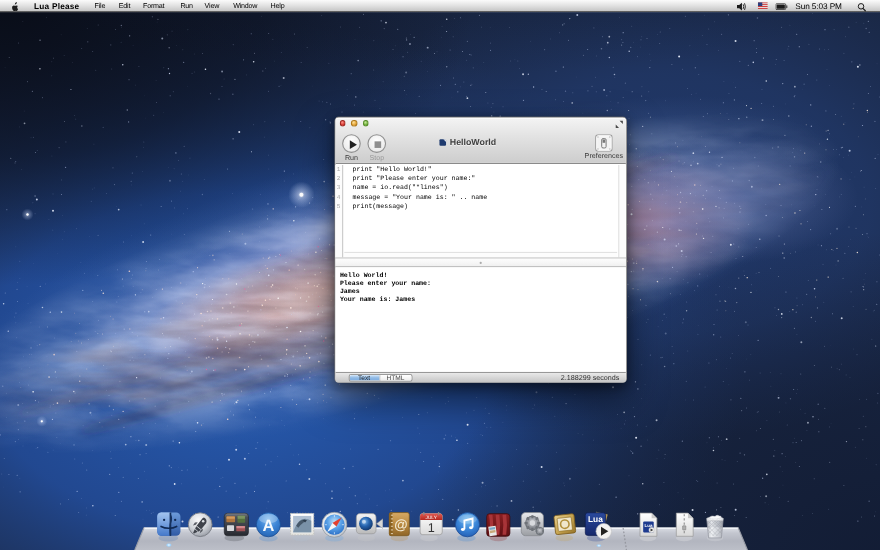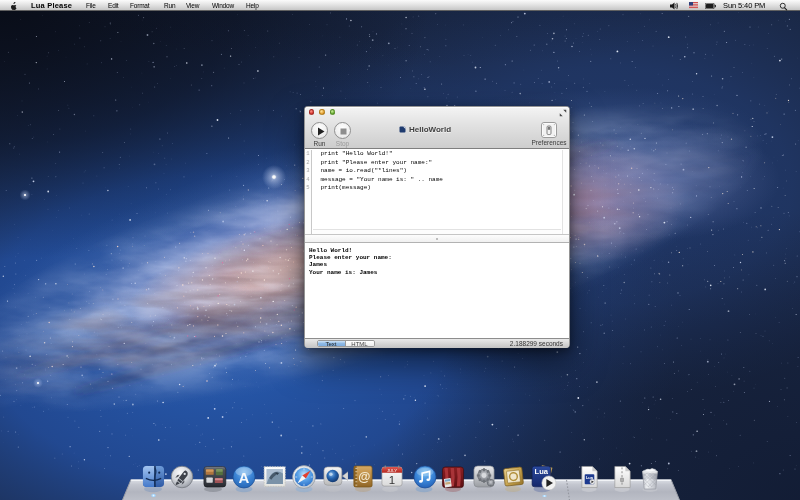--- a/index.html
+++ b/index.html
@@ -2525,21 +2525,21 @@
           <rect y="6.8" width="18" height="1.7"></rect>
           <rect y="10.2" width="18" height="1.8"></rect>
         </g>
   <rect width="8" height="6.8" fill="#2a3f7e"></rect>
  </svg>
  <svg class="abs" style="left:705px;top:2.6px" width="11" height="6" viewBox="0 0 22 12">
   <rect x="0.5" y="0.5" width="18" height="11" rx="2" fill="none" stroke="#1b1b1b" stroke-width="1.4"></rect>
   <rect x="2" y="2" width="15" height="8" rx="1" fill="#1b1b1b"></rect>
   <rect x="19.8" y="3.5" width="2" height="5" rx="1" fill="#1b1b1b"></rect>
  </svg>
- <span class="mi" style="left:723px;font-size:7.5px;letter-spacing:-0.1px;">Sun 5:40 PM</span>
+ <span class="mi" style="left:723px;font-size:7.5px;letter-spacing:-0.1px;">Sun 5:03 PM</span>
  <svg class="abs" style="left:779px;top:1.6px" width="9" height="9" viewBox="0 0 18 18">
   <circle cx="7.5" cy="7.5" r="5" fill="none" stroke="#1b1b1b" stroke-width="1.8"></circle>
   <path d="M11.3 11.6l4 4" stroke="#1b1b1b" stroke-width="2.2" stroke-linecap="round"></path>
  </svg>
 </div>
 
 <div id="win">
  <div id="whead">
   <div class="tl" id="tlr"></div>
         <div class="tl" id="tly"></div>

